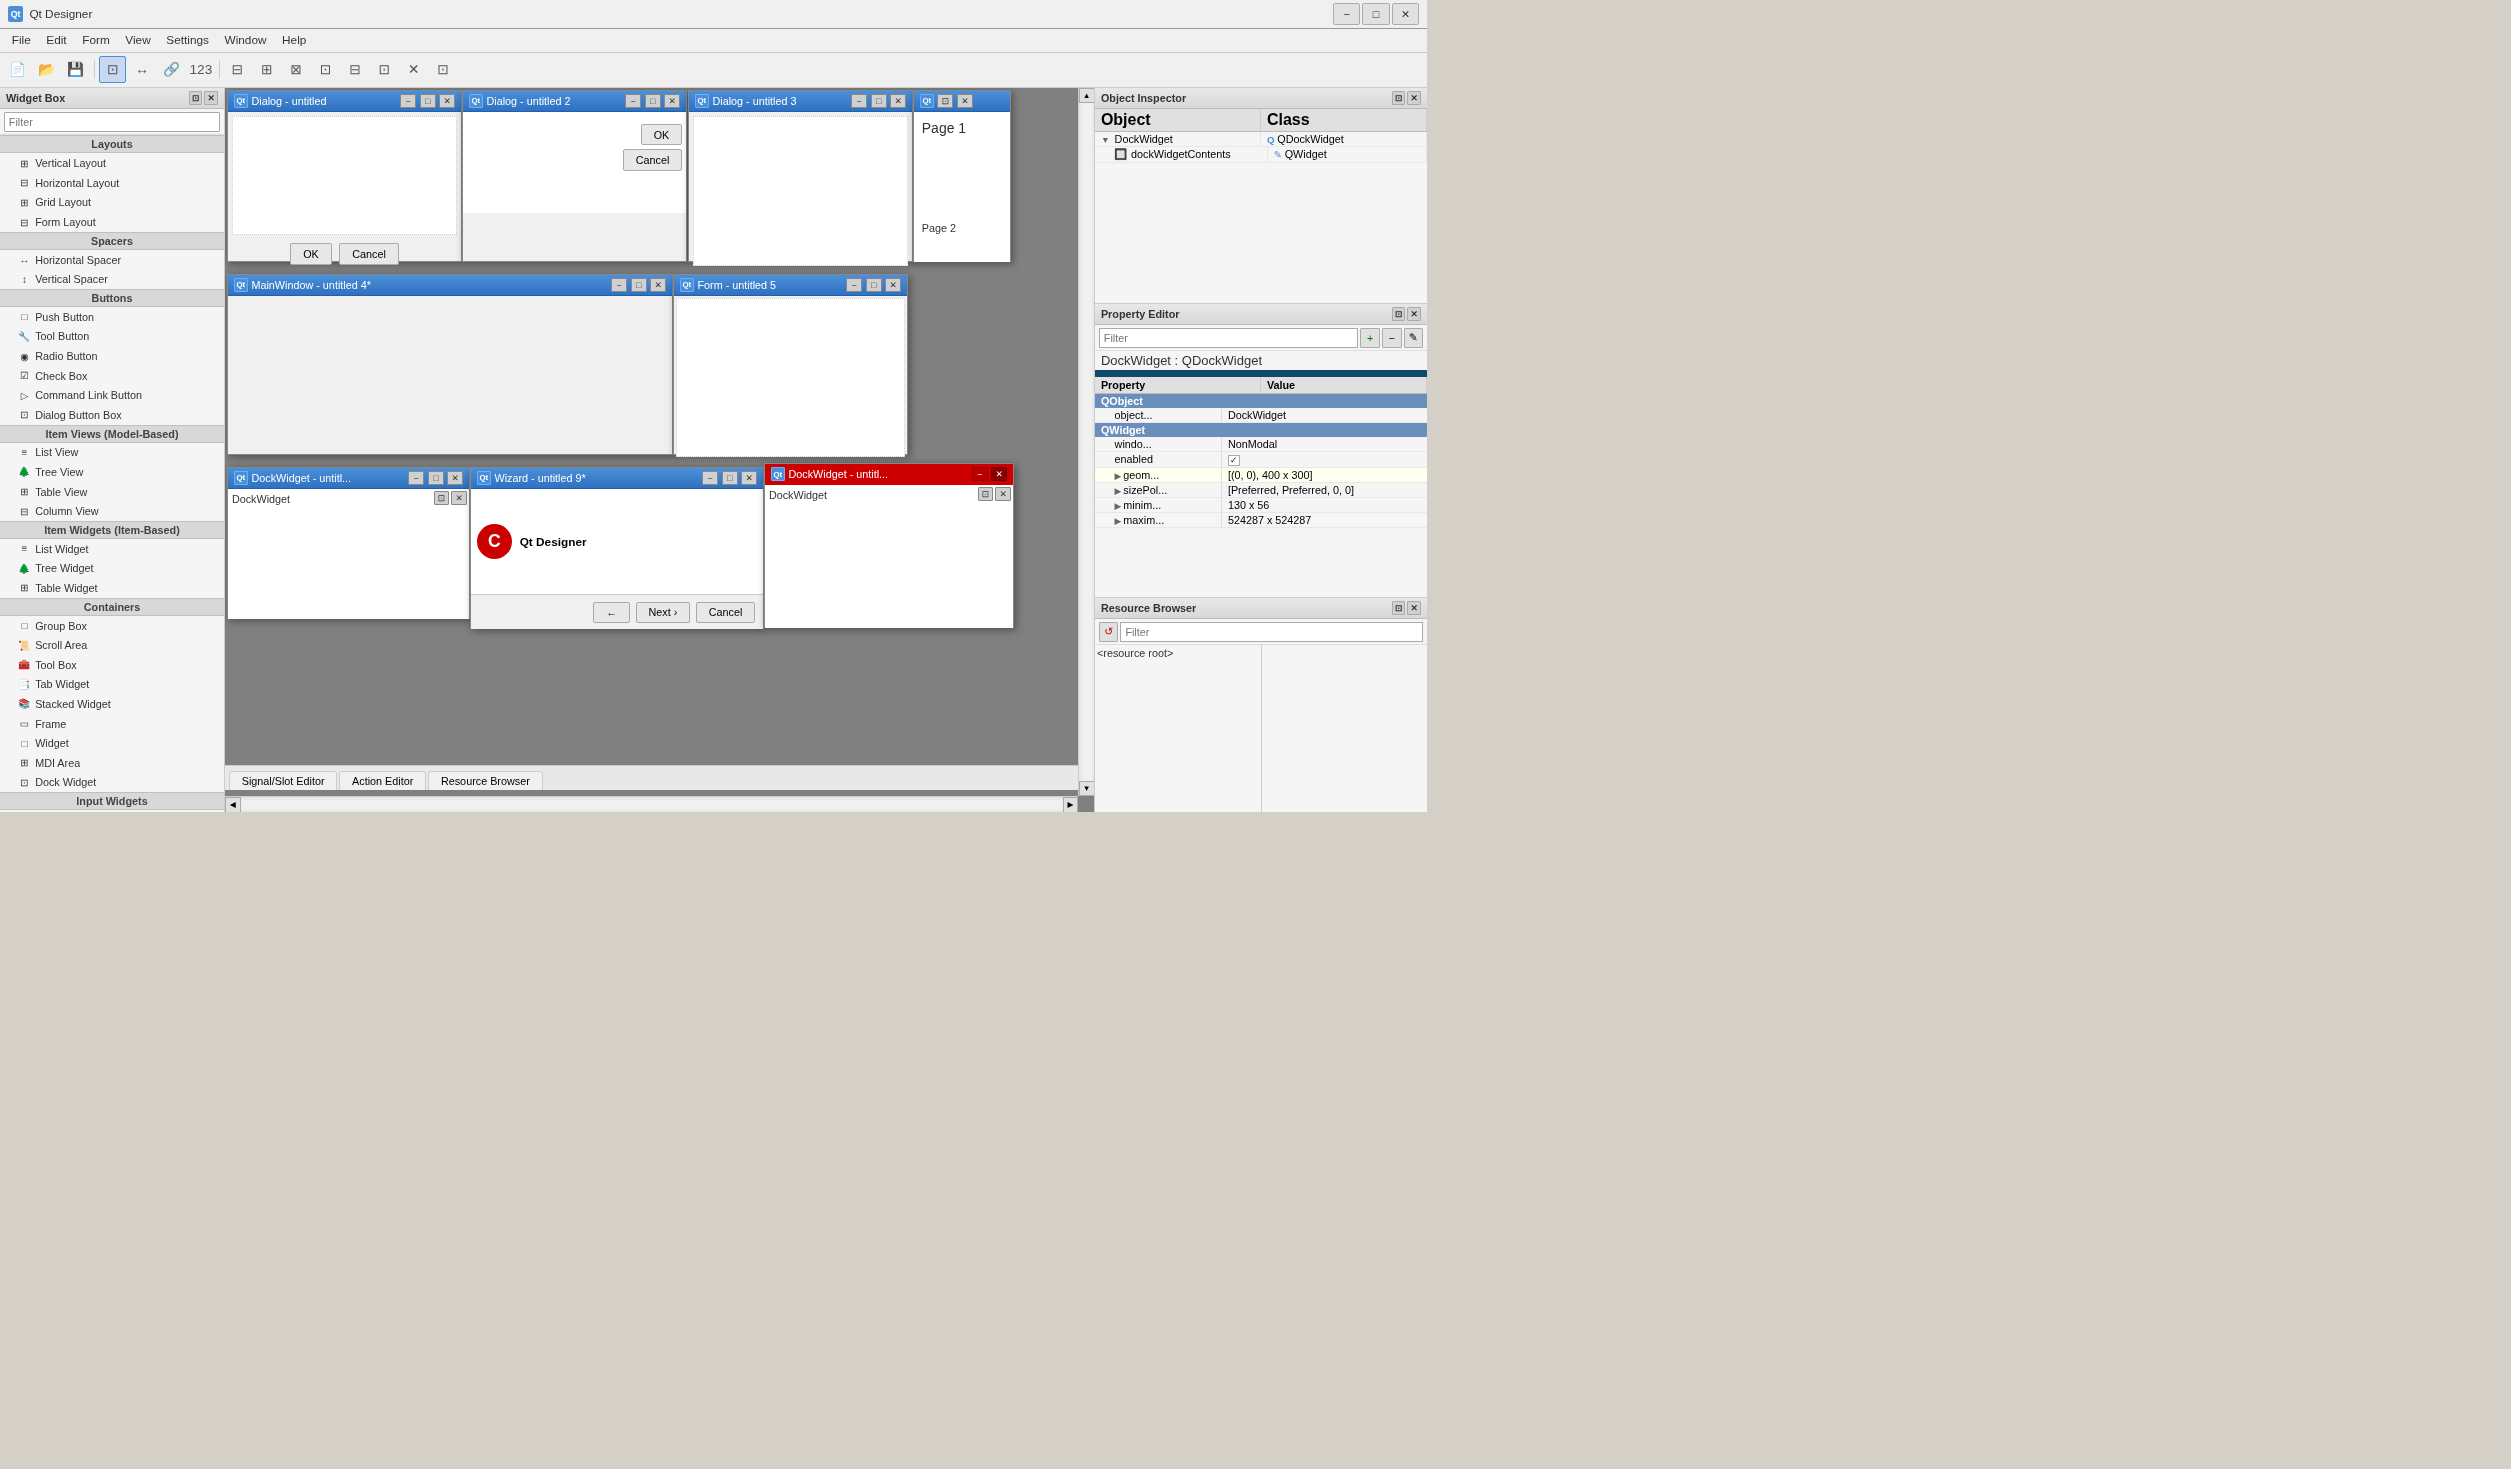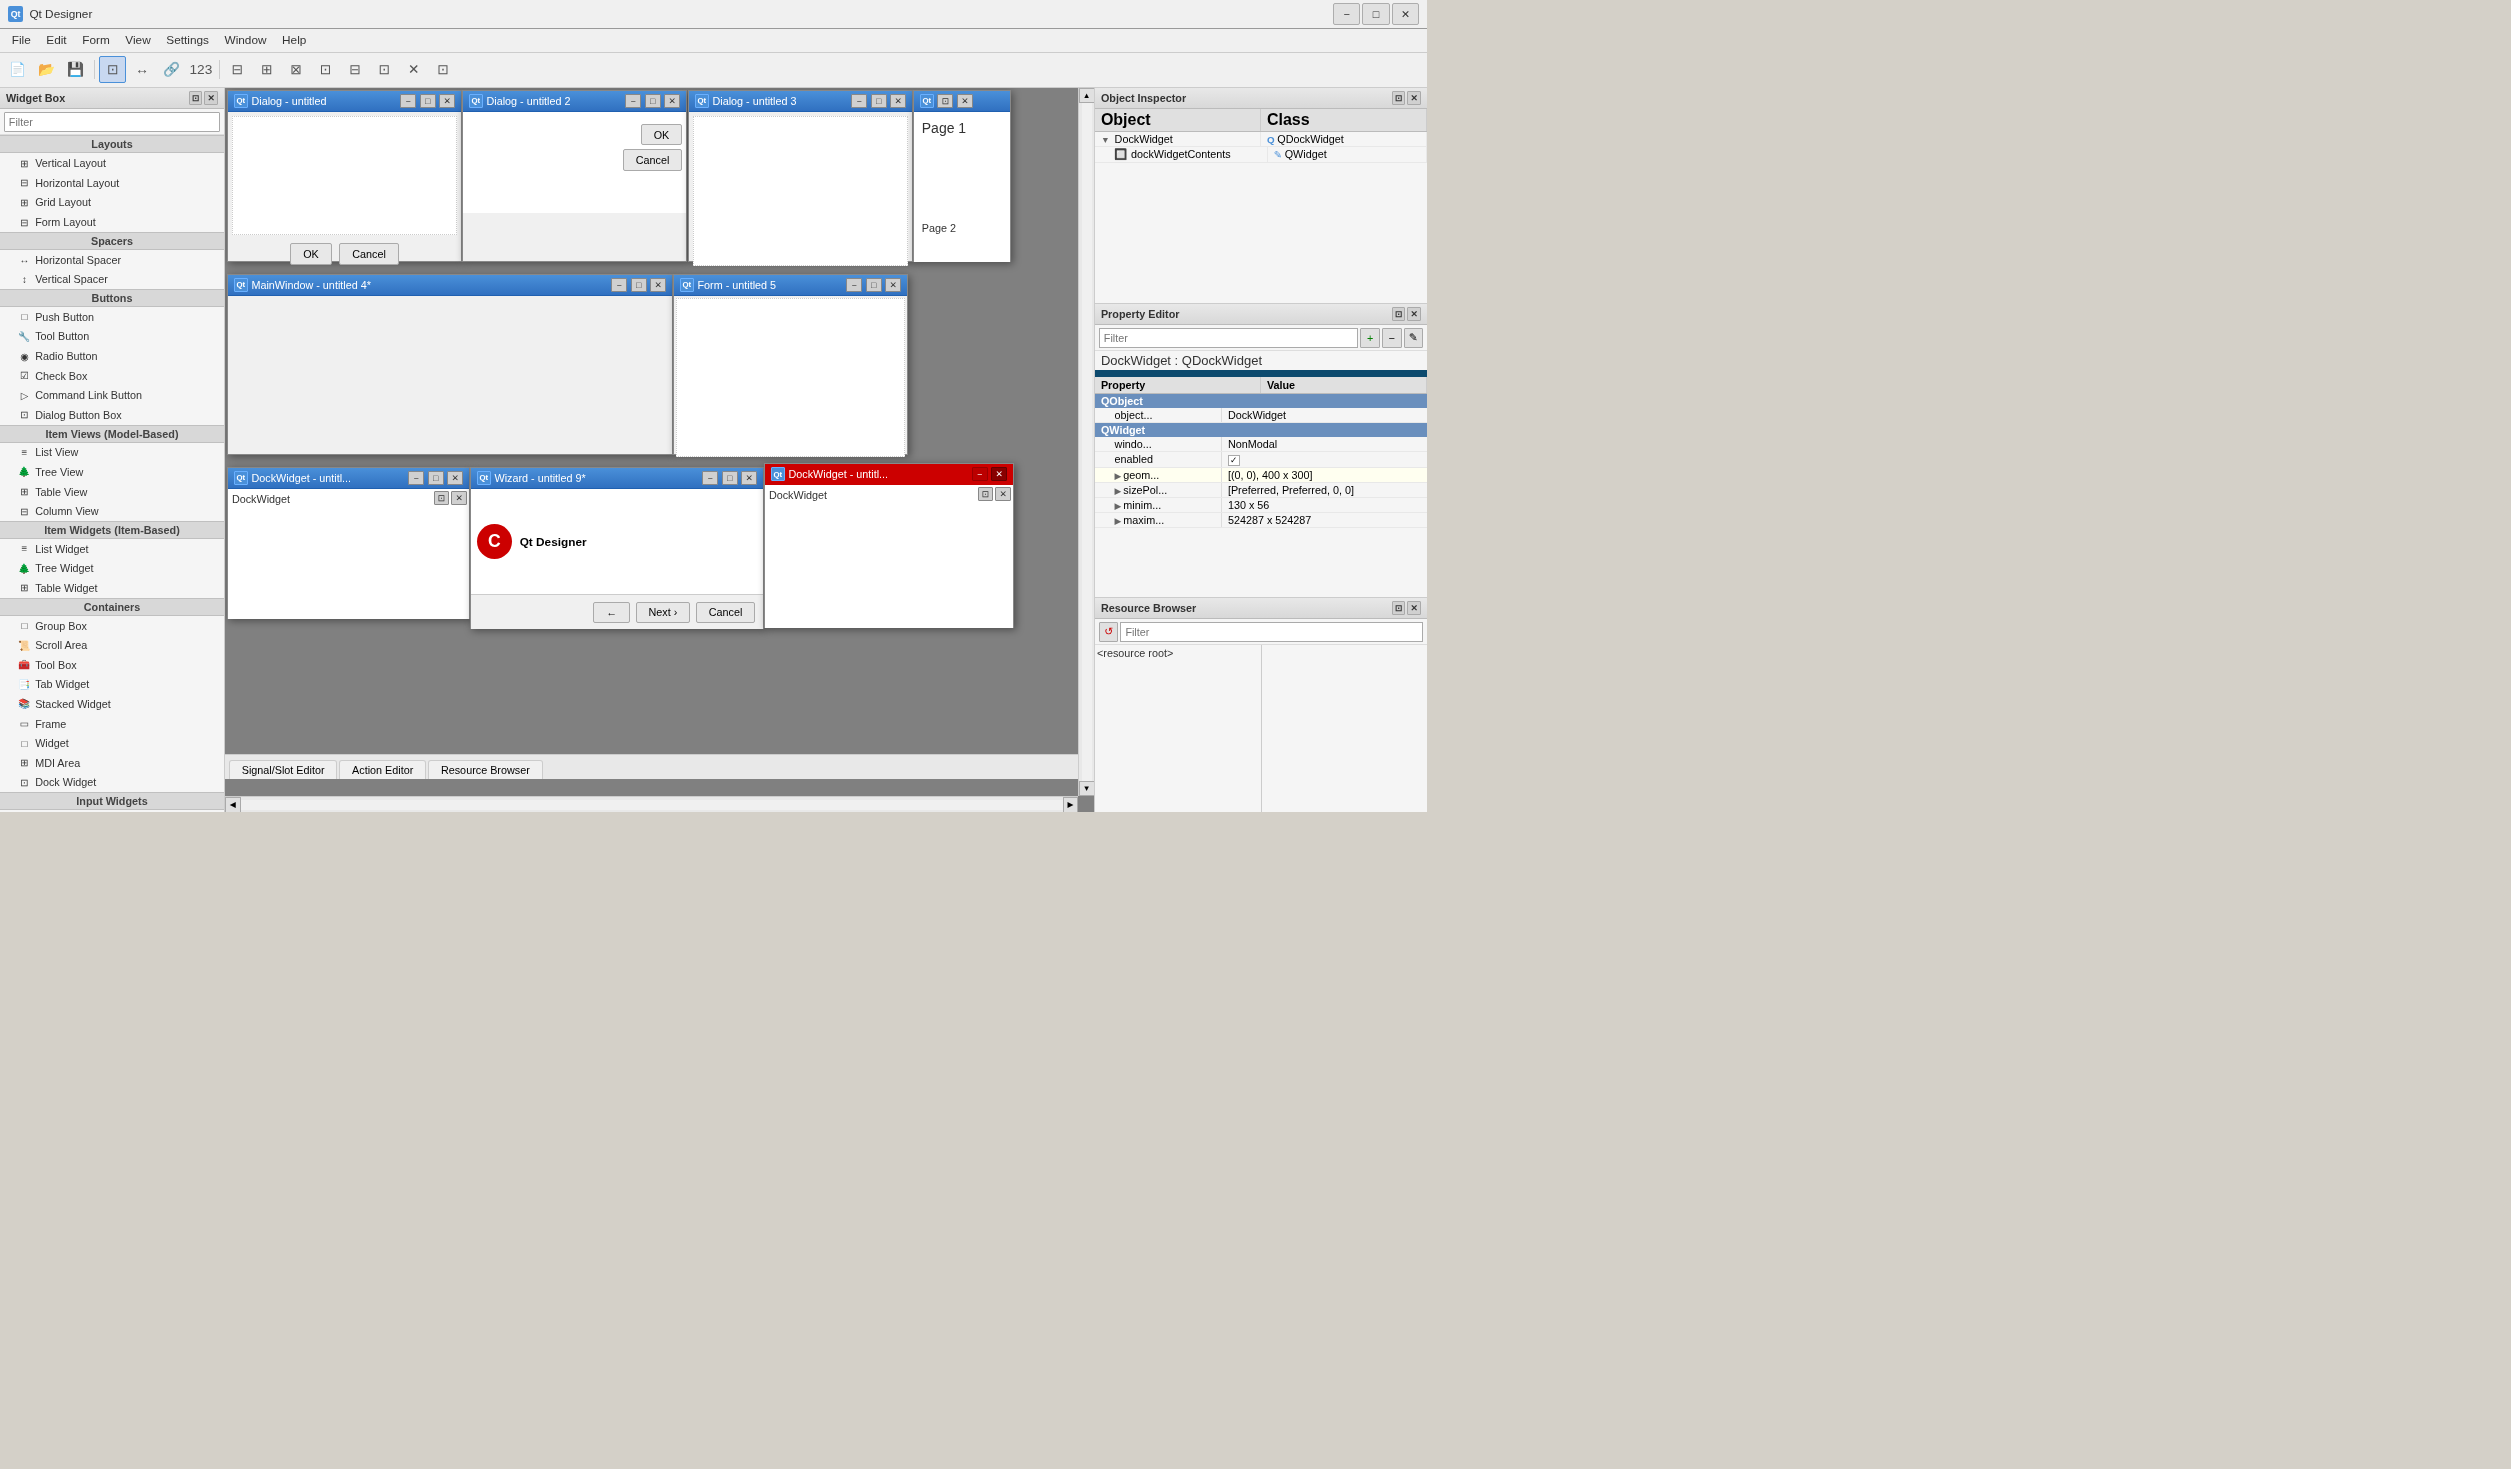--- a/index.html
+++ b/index.html
@@ -412,21 +412,21 @@
       </div>
       <div style="background:white;height:calc(165px - 21.6px);padding:3.9px;">
         <div style="font-size:10.8px;color:#333;">DockWidget</div>
         <div style="position:absolute;right:2px;top:23.5px;display:flex;gap:2px;">
           <div class="dialog-ctrl">⊡</div>
           <div class="dialog-ctrl">✕</div>
         </div>
       </div>
     </div>
 
-    <div style="position:absolute;bottom:33px;left:0;right:15.7px;height:25.5px;background:#e8e8e8;border-top:1px solid #ccc;display:flex;align-items:flex-end;padding:0 3.9px;">
+    <div style="position:absolute;bottom:22px;left:0;right:15.7px;height:25.5px;background:#e8e8e8;border-top:1px solid #ccc;display:flex;align-items:flex-end;padding:0 3.9px;">
       <div class="btab">Signal/Slot Editor</div>
       <div class="btab">Action Editor</div>
       <div class="btab">Resource Browser</div>
     </div>
   </div>
 
   <div class="right-panels">
 
     <div class="object-inspector">
       <div class="panel-header">

